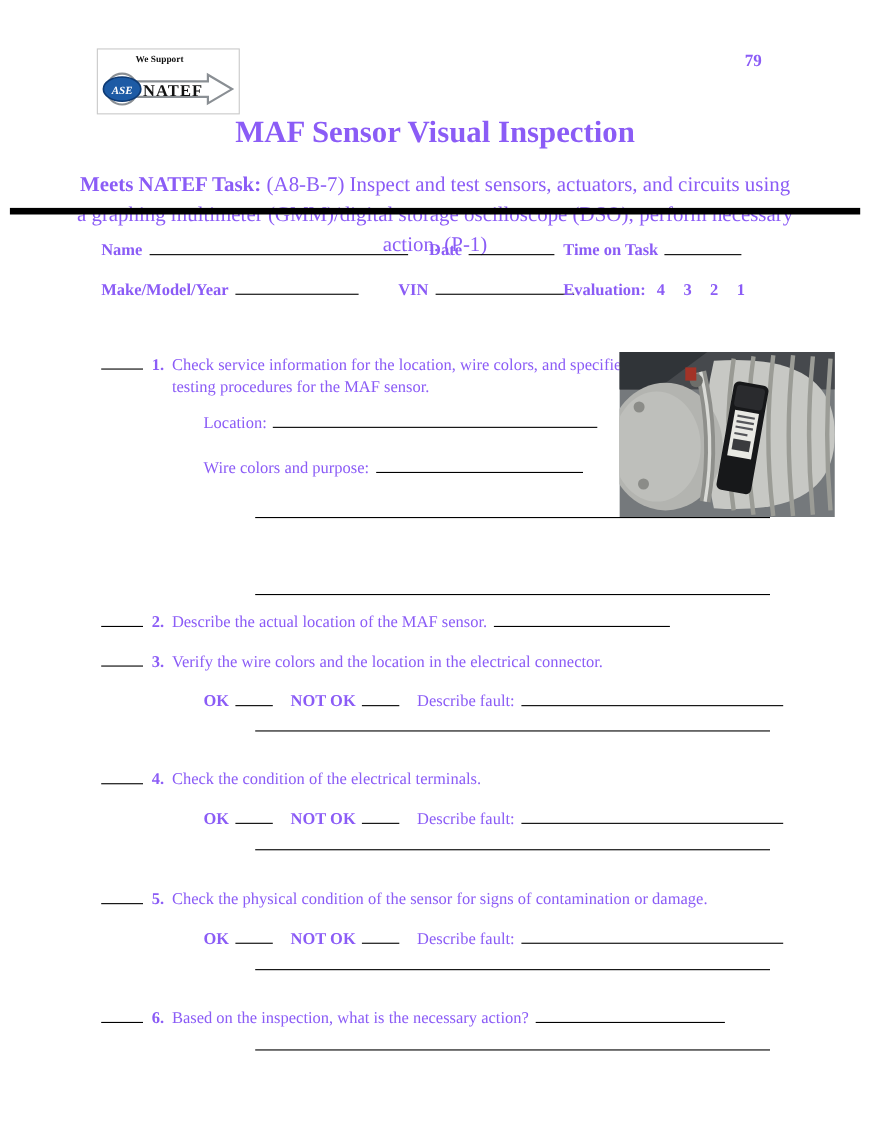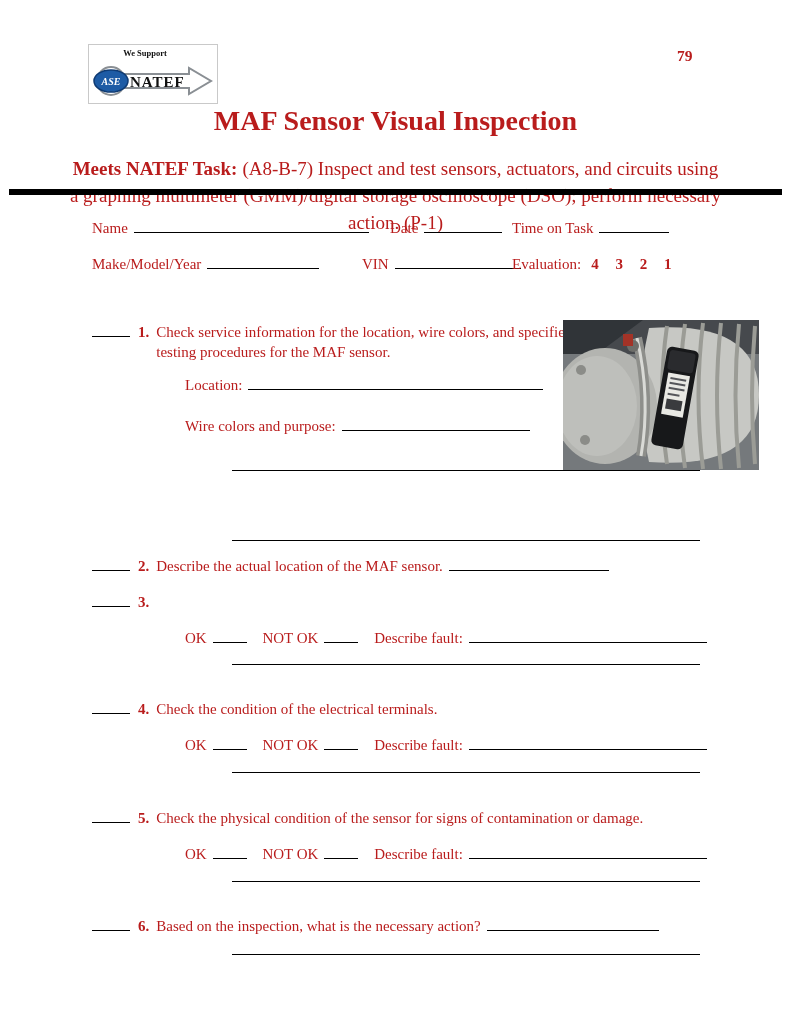--- a/index.html
+++ b/index.html
@@ -4,27 +4,27 @@
 <style>
   * { box-sizing: border-box; }
   html, body { margin:0; padding:0; background:#ffffff; }
   .page {
     position: relative;
     width: 791px;
     height: 1024px;
     margin: 0 auto;
     background: #fff;
     font-family: "Liberation Serif", serif;
-    color: #b91c1c;
+    color: #8b5cf6;
     font-size: 15px;
     line-height: 1.3;
     overflow: hidden;
   }
   .abs { position: absolute; white-space: nowrap; }
-  b { font-weight: normal; }
+  b { font-weight: bold; }
 
   .bl {
     display: inline-block;
     border-bottom: 1.5px solid #000;
     margin-left: 6px;
     height: 1px;
   }
   .hline { position: absolute; border-top: 1.5px solid #000; height: 0; }
 
   .logo-box {
@@ -162,20 +162,21 @@
   <div class="q" style="top:557px">
     <span class="bl lead"></span>
     <b class="qnum">2.</b>
     <span class="qtext">Describe the actual location of the MAF sensor.</span>
     <span class="bl" style="width:160px"></span>
   </div>
 
   <div class="q" style="top:593px">
     <span class="bl lead"></span>
     <b class="qnum">3.</b>
+    <span class="qtext">Verify the wire colors and the location in the electrical connector.</span>
   </div>
   <div class="sub" style="top:629px">
     <b>OK</b><span class="bl" style="width:34px"></span>
     <b class="ml">NOT OK</b><span class="bl" style="width:34px"></span>
     <span class="ml">Describe fault:</span><span class="bl" style="width:238px"></span>
   </div>
   <div class="hline" style="top:664px; left:232px; width:468px"></div>
 
   <div class="q" style="top:700px">
     <span class="bl lead"></span>

